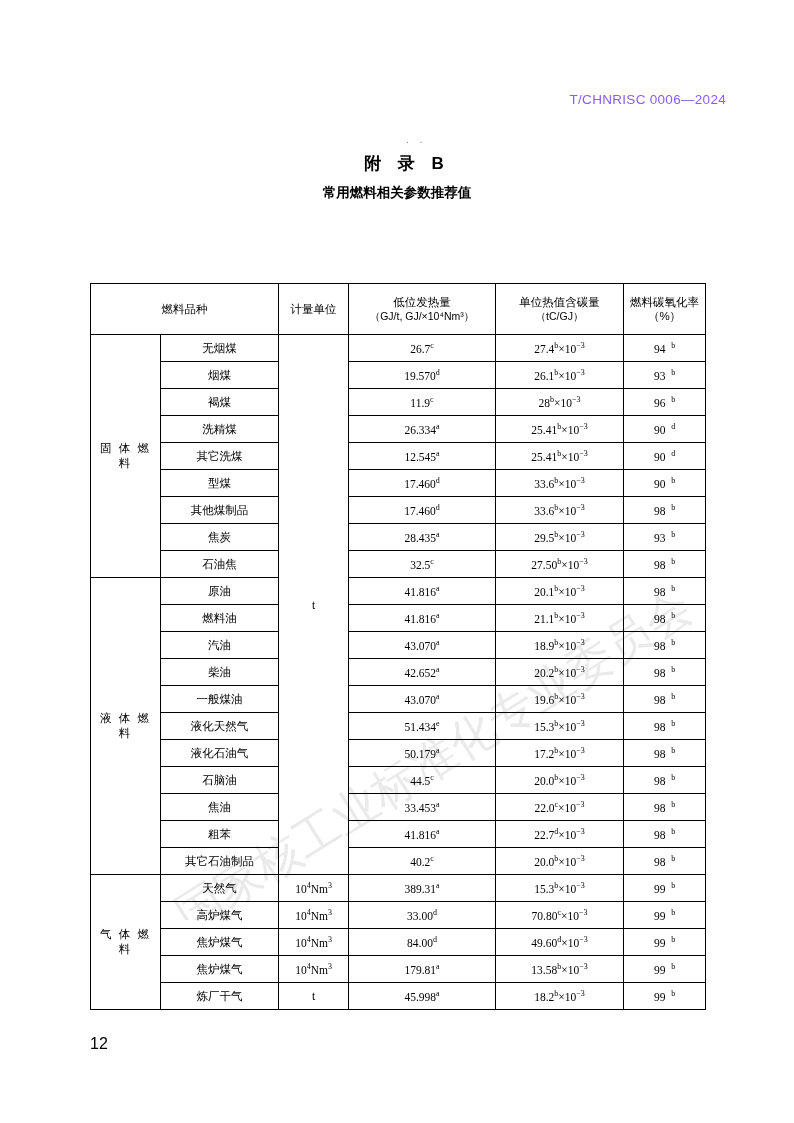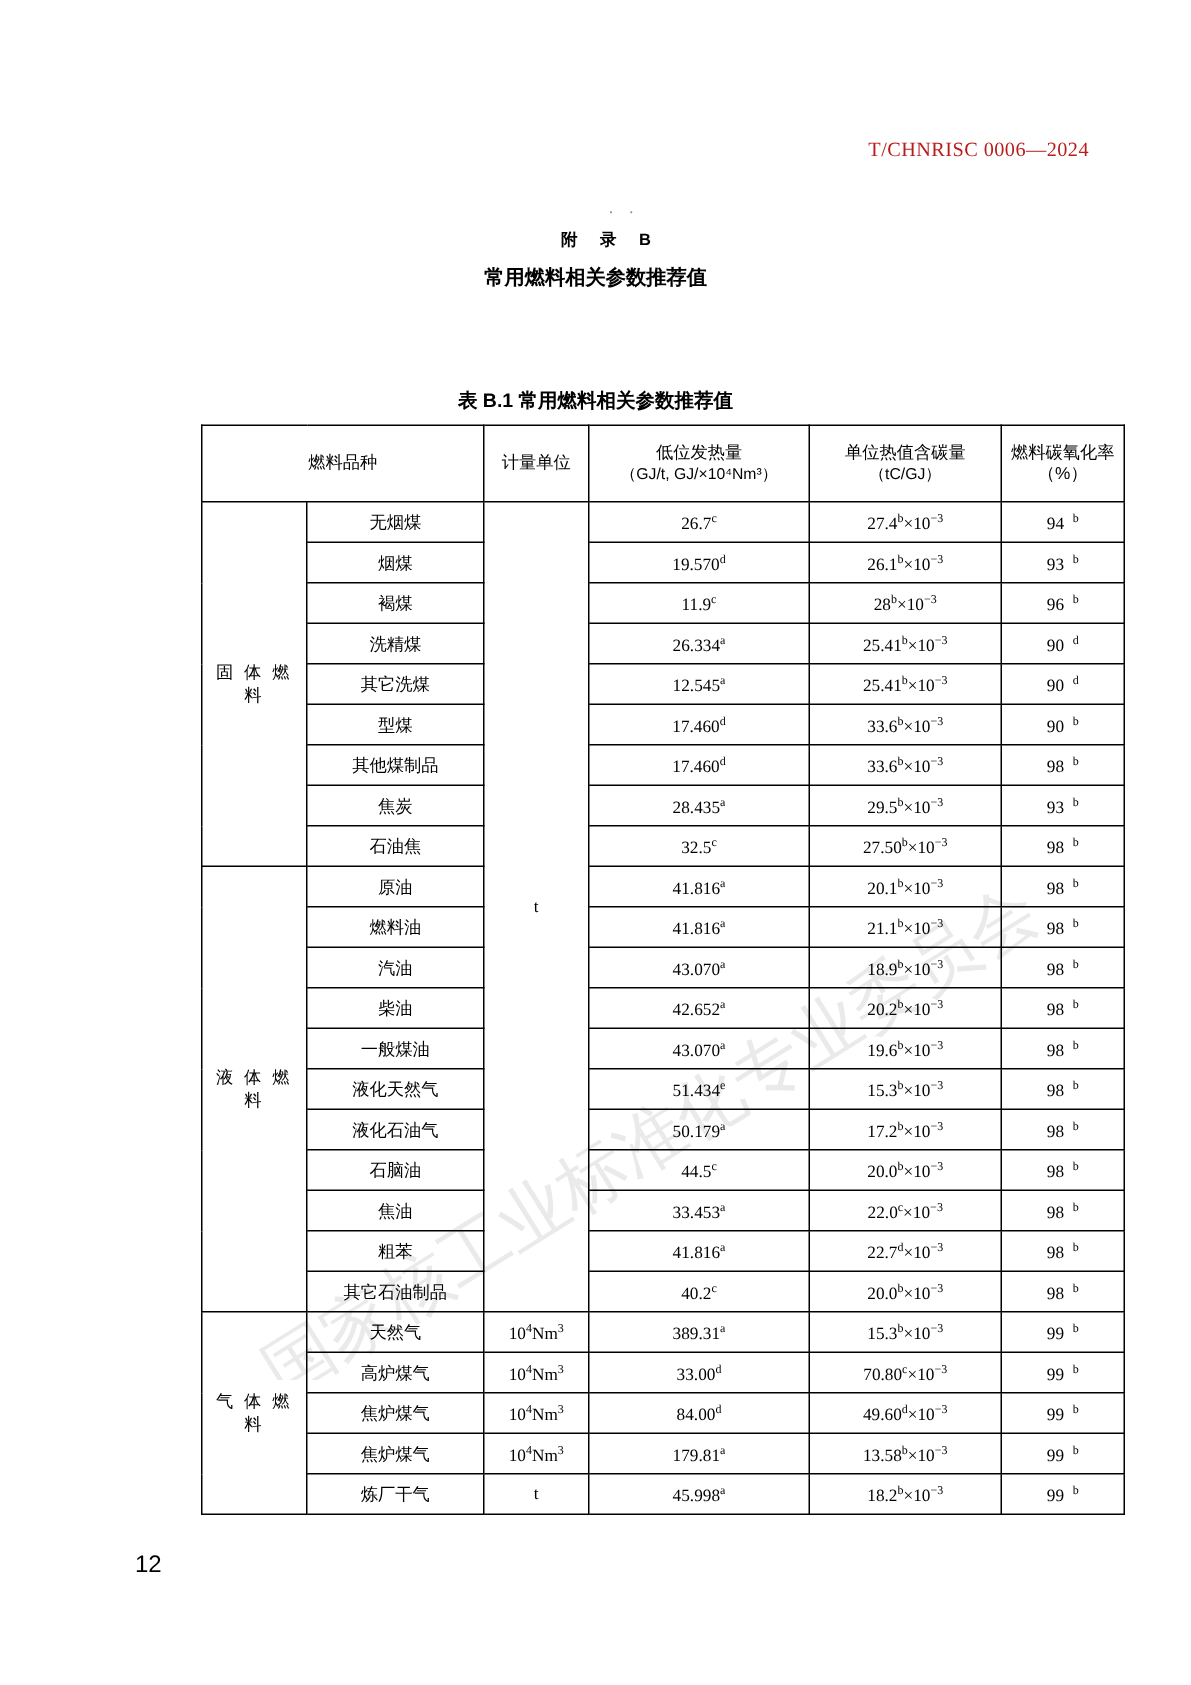--- a/index.html
+++ b/index.html
@@ -19,36 +19,36 @@
     position: relative;
     width: 794px;
     height: 1123px;
     box-sizing: border-box;
   }
   
   .header-std {
     position: absolute;
     top: 92px;
     right: 68px;
-    font-family: Liberation Serif, serif;
+    font-family: Liberation Sans, sans-serif;
     font-size: 13.5px;
     letter-spacing: 0.3px;
-    color: #b91c1c;
+    color: #8b5cf6;
   }
   
   .annex-block {
     position: absolute;
     top: 152px;
     left: 0;
     width: 794px;
     text-align: center;
   }
   .annex-title {
     font-family: "Liberation Sans", sans-serif;
-    font-size: 11px;
+    font-size: 17px;
     font-weight: bold;
     letter-spacing: 6px;
     margin-bottom: 9px;
     padding-left: 20px;
   }
   .annex-sub {
     font-family: "Liberation Sans", sans-serif;
     font-size: 13px;
     margin-bottom: 7px;
   }
@@ -74,21 +74,20 @@
     font-family: "Liberation Sans", sans-serif;
     font-size: 13px;
     font-weight: bold;
   }
   
   .tbl-wrap {
     position: absolute;
     top: 283px;
     left: 90px;
     width: 615px;
-    margin-left: 44px;
   }
   table.fuel {
     border-collapse: collapse;
     width: 615px;
     table-layout: fixed;
     font-family: "Liberation Serif", serif;
   }
   table.fuel td, table.fuel th {
     border: 1px solid #000;
     text-align: center;
@@ -166,21 +165,20 @@
   <div class="header-std">T/CHNRISC 0006—2024</div>
 
   <div class="dots">. .</div>
 
   <div class="annex-block">
     <div class="annex-title">附 录 B</div>
     <div class="annex-name">常用燃料相关参数推荐值</div>
   </div>
 
 
-  <div class="table-caption">表 B.1 常用燃料相关参数推荐值</div>
 
   <div class="tbl-wrap">
     <table class="fuel">
       <colgroup>
         <col style="width:70px">
         <col style="width:118px">
         <col style="width:70px">
         <col style="width:147px">
         <col style="width:128px">
         <col style="width:82px">

